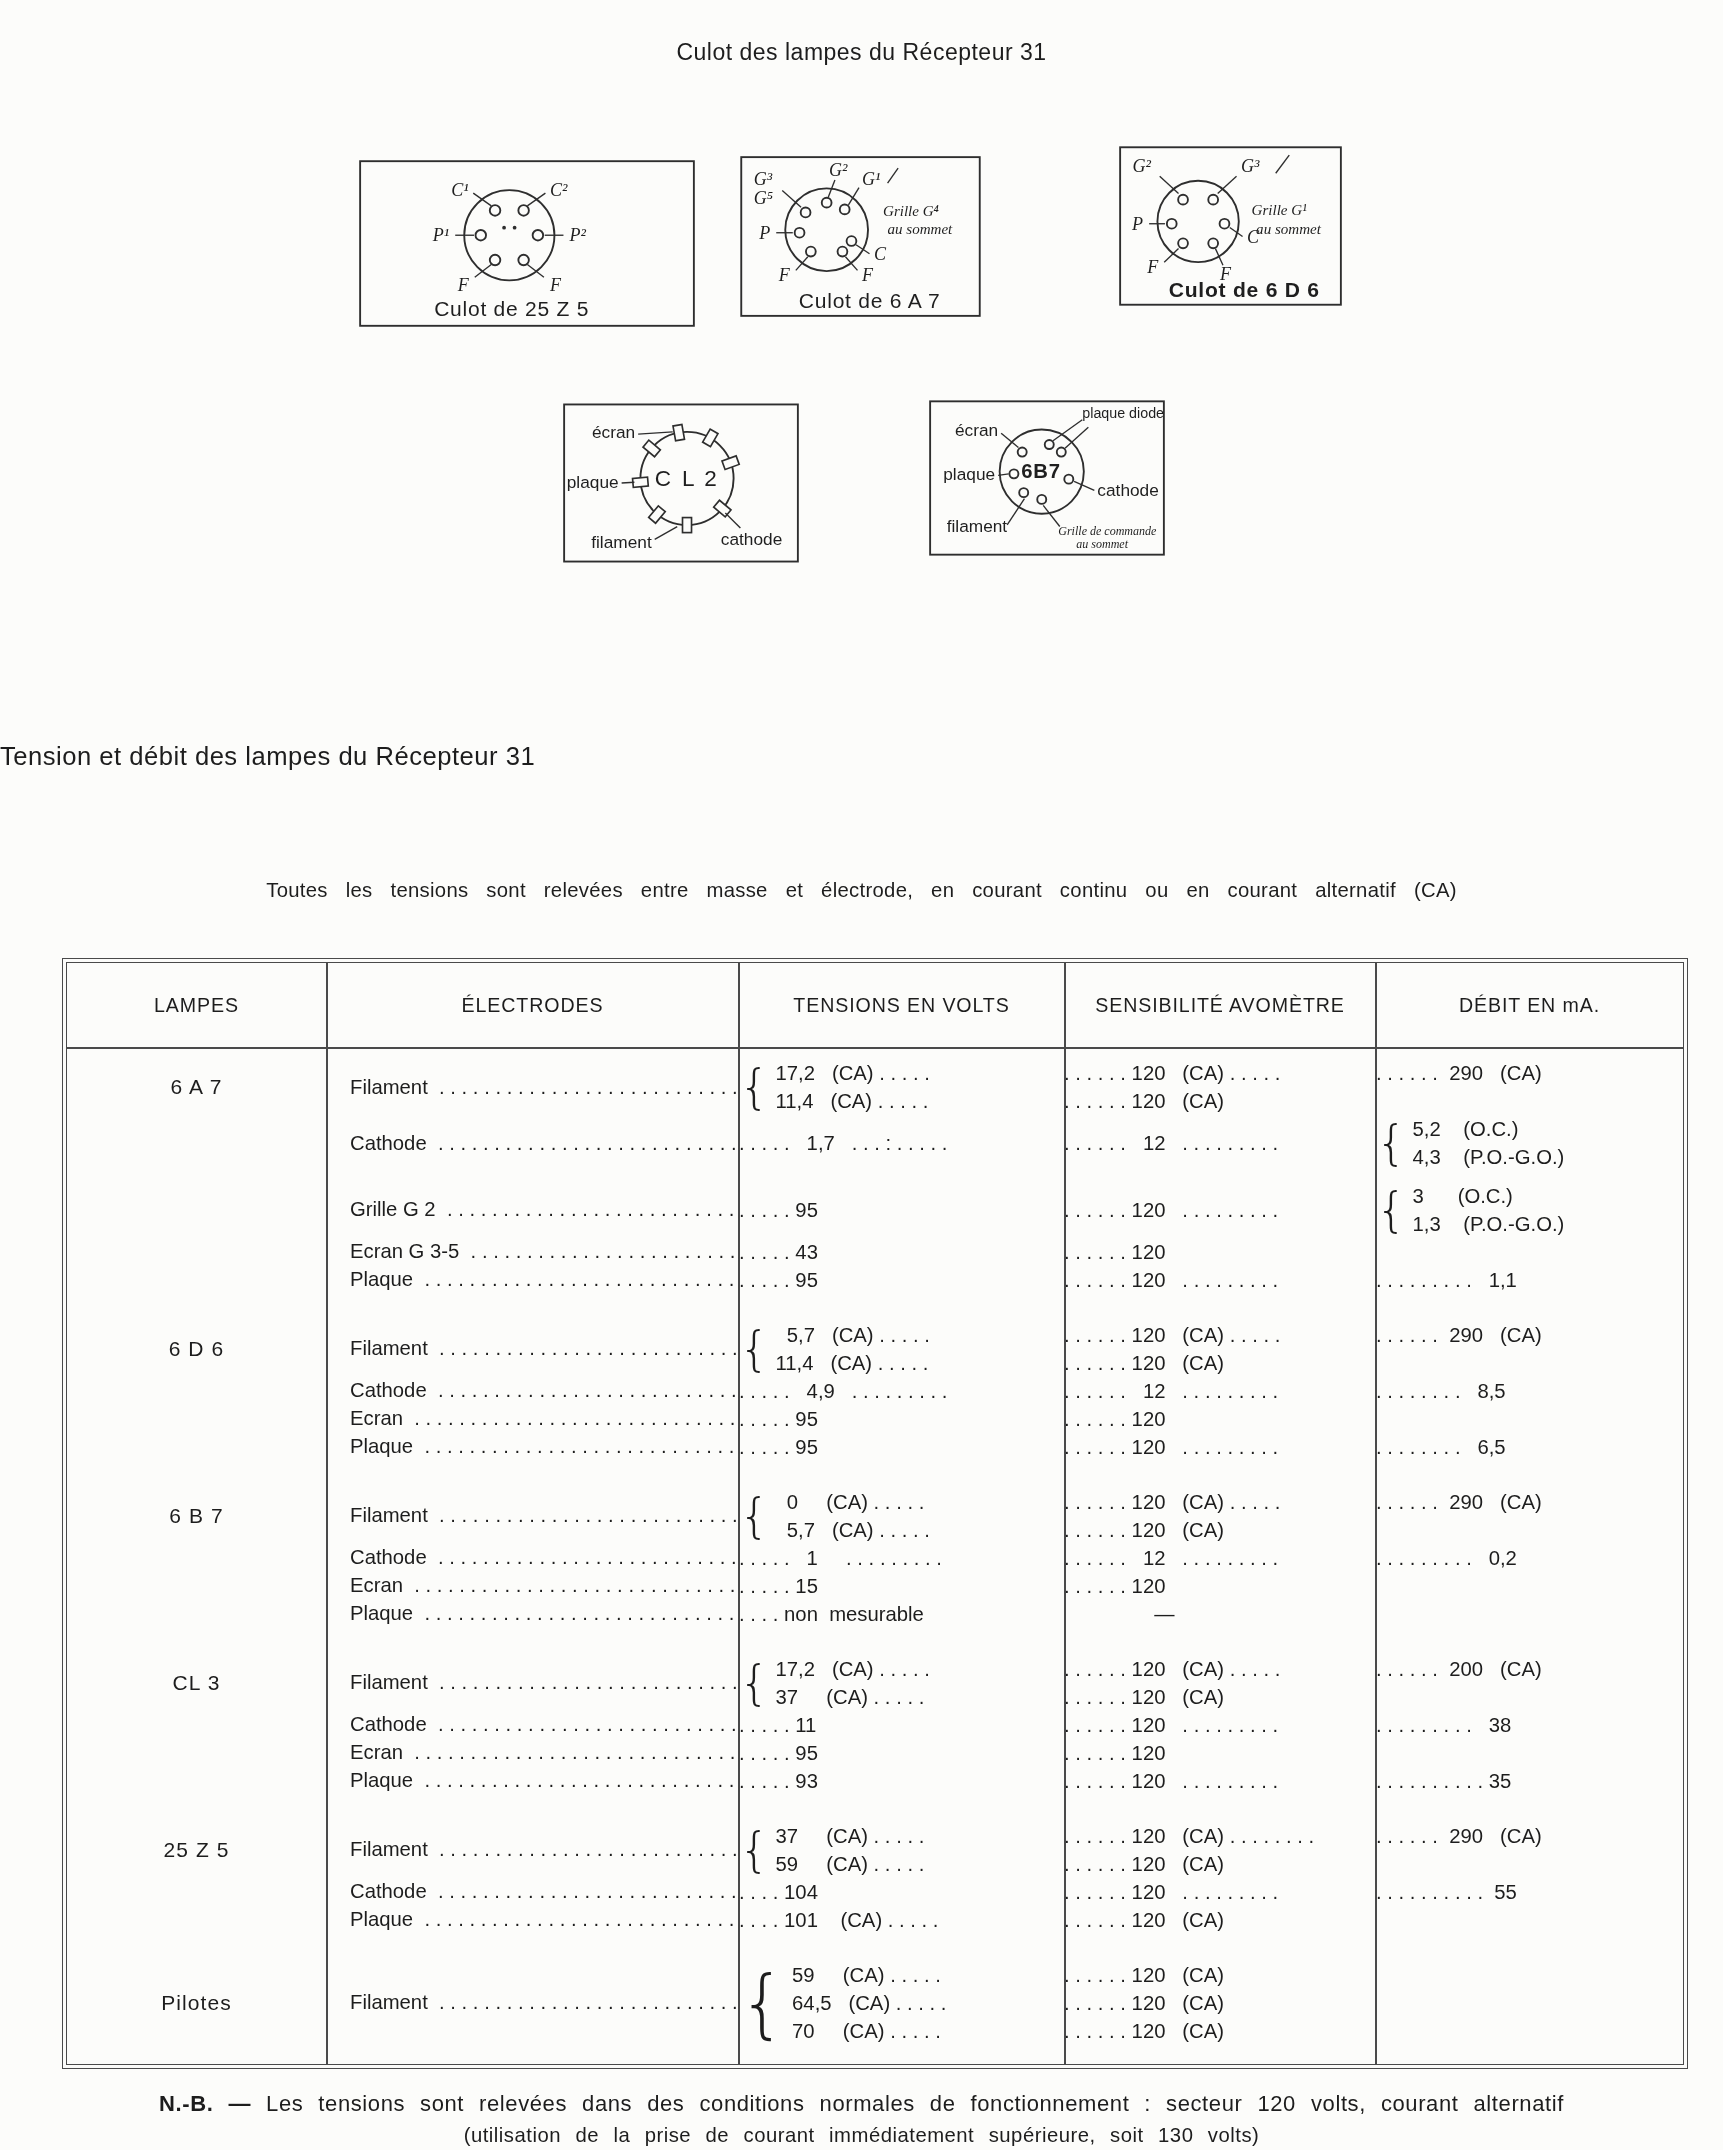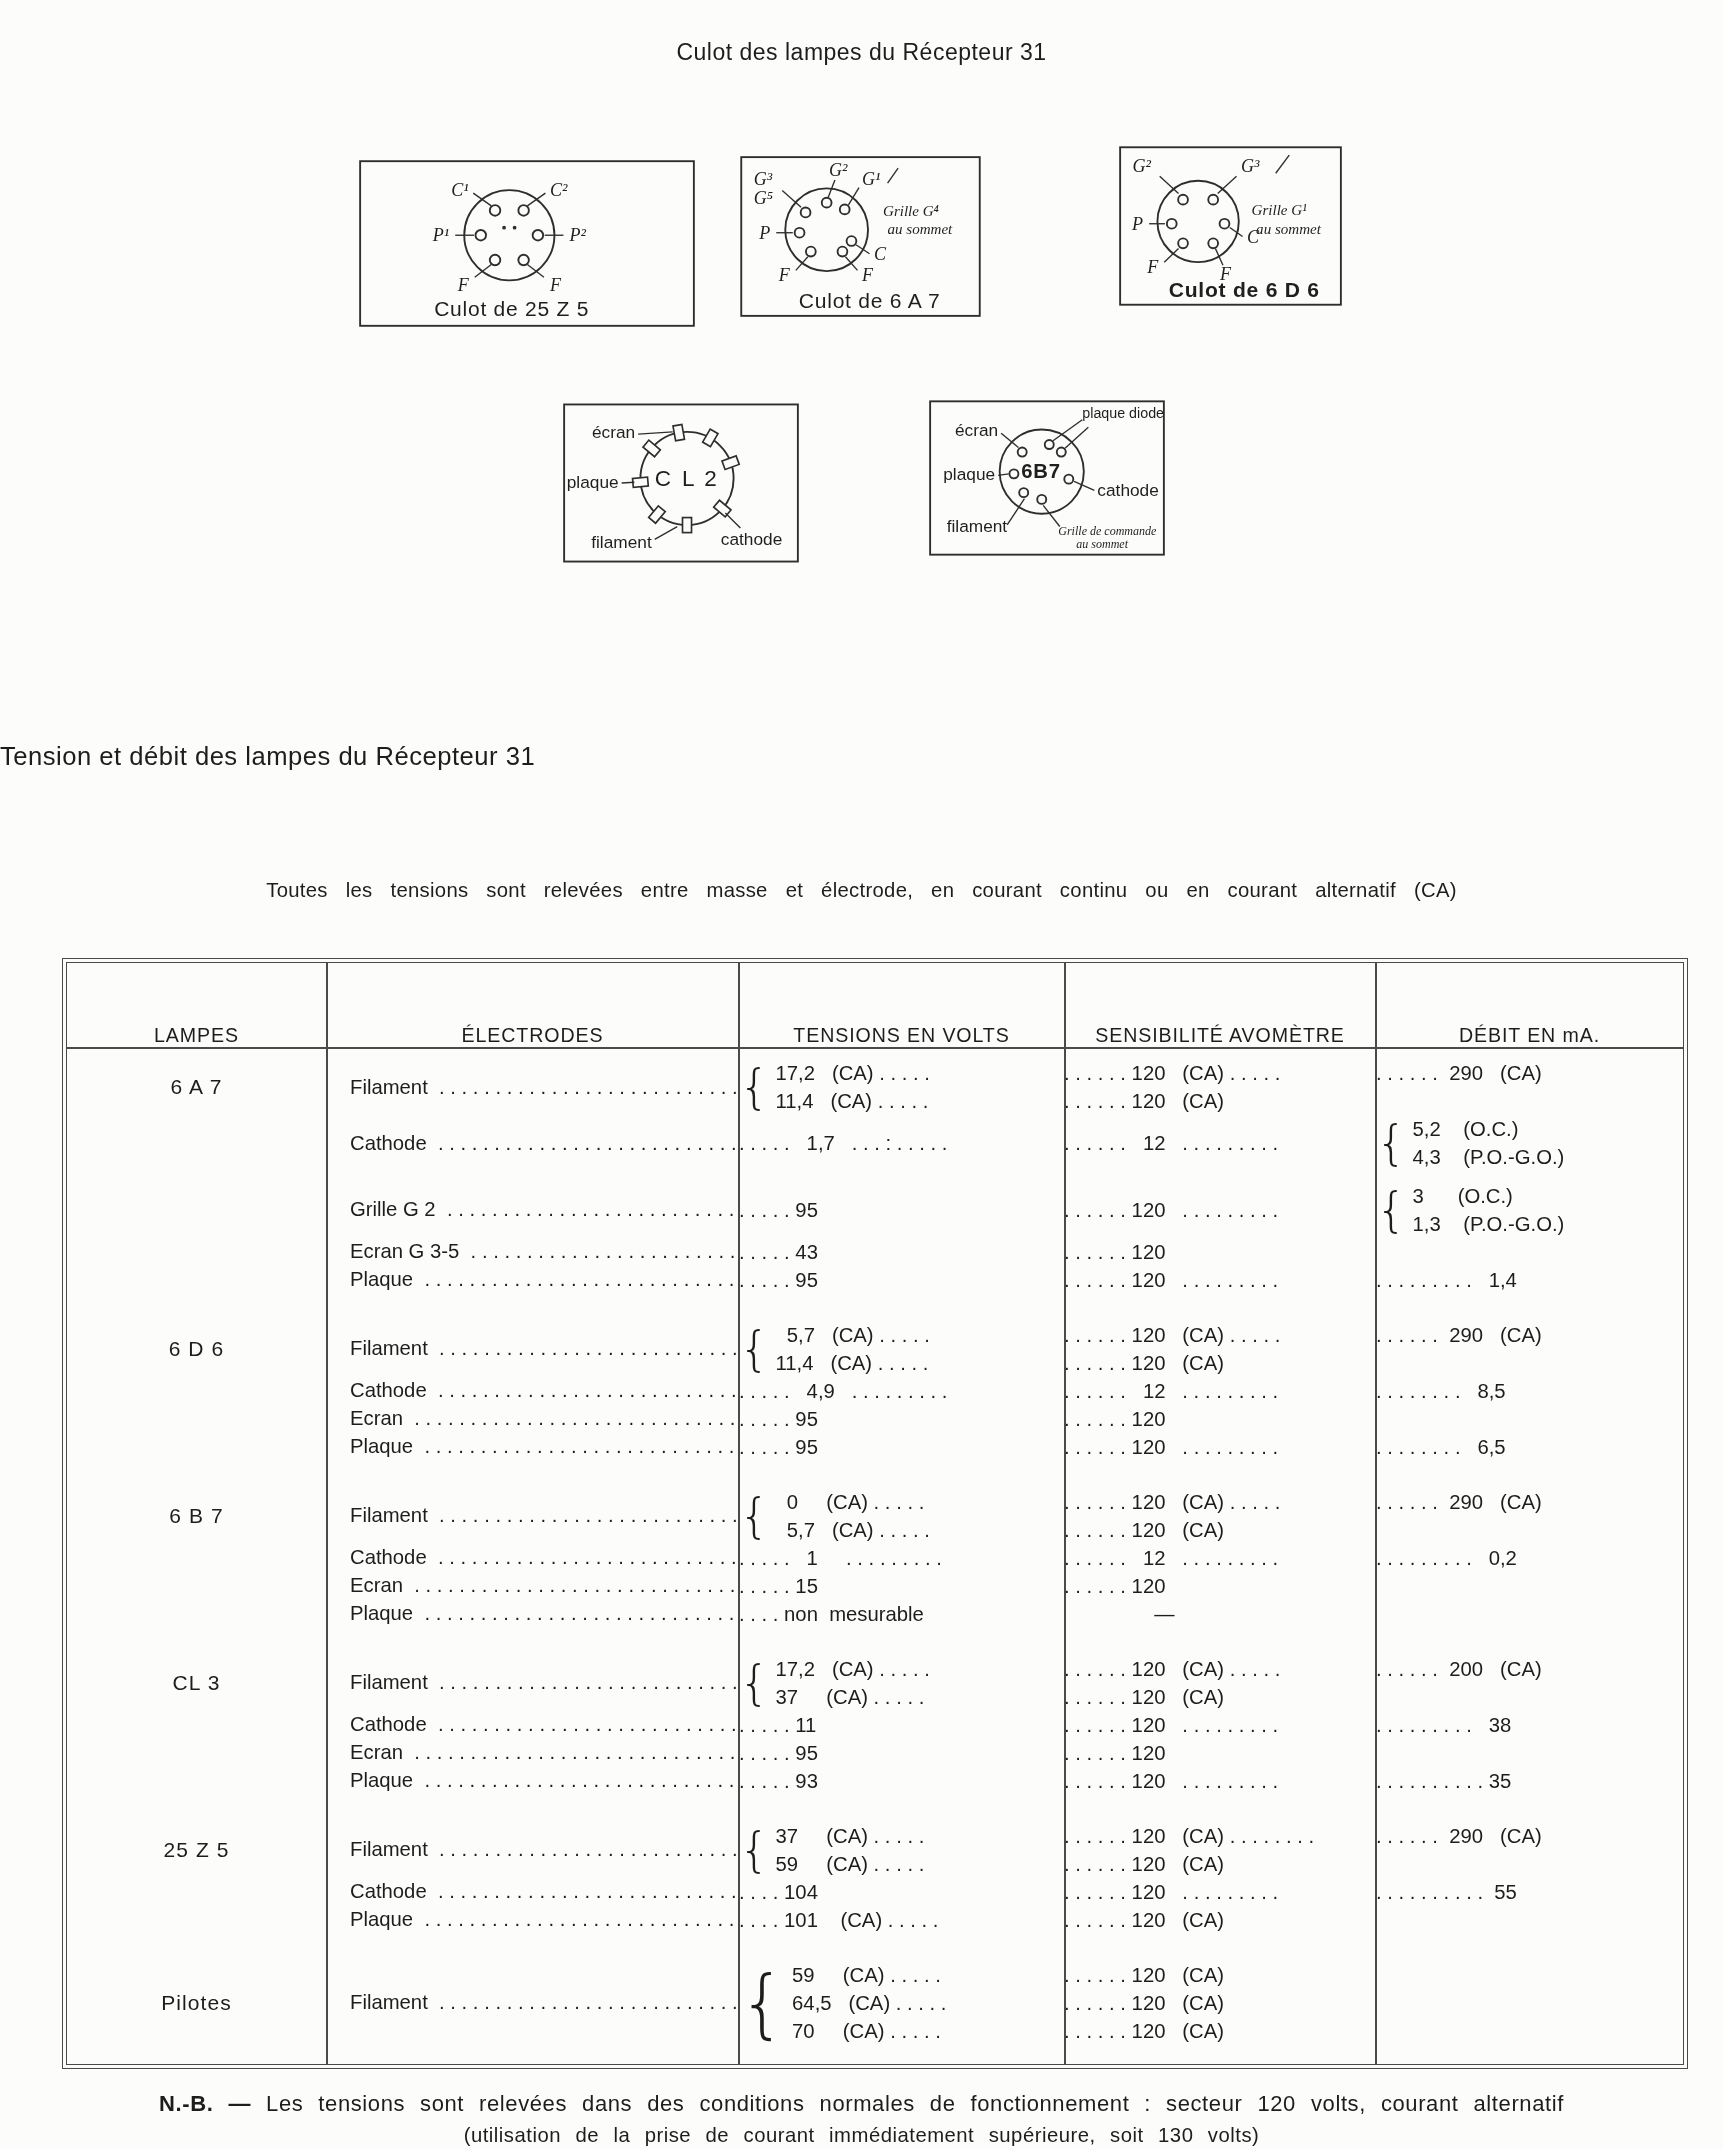--- a/index.html
+++ b/index.html
@@ -41,21 +41,21 @@
   .center-lbl-b { font-size:27px; letter-spacing:1px; font-weight:600; }
 
   
   .table-outer { position:absolute; left:62px; top:958px; width:1626px;
                  border:1.5px solid #4a4a4a; padding:3px; }
   .table-inner { border:1.5px solid #4a4a4a; position:relative; padding-bottom:19.6px; }
   .vsep { position:absolute; top:0; bottom:0; width:1.5px; background:#4a4a4a; }
   .v1 { left:259px; } .v2 { left:671px; } .v3 { left:997px; } .v4 { left:1308px; }
   .hsep { position:absolute; left:0; right:0; top:84px; height:1.5px; background:#4a4a4a; }
 
-  .thead { display:flex; height:84px; align-items:flex-end; }
+  .thead { display:flex; height:84px; align-items:center; }
   .hcell { text-align:center; font-size:19.6px; letter-spacing:0.9px; }
   .c-lamp  { width:259px; }
   .c-elec  { width:413px; }
   .c-tens  { width:325px; }
   .c-sens  { width:312px; }
   .c-debit { flex:1; }
 
   .tbody { padding-top:12px; font-size:20.3px; }
   .tgroup + .tgroup { margin-top:27px; }
   .trow { display:flex; }
@@ -338,21 +338,21 @@
                   <div class="vline">. . . . . 95</div>
                 </div>
               </div>
               <div class="cell cv c-sens">
                 <div class="stack">
                   <div class="vline">. . . . . . 120   . . . . . . . . .</div>
                 </div>
               </div>
               <div class="cell cv c-debit">
                 <div class="stack">
-                  <div class="vline">. . . . . . . . .   1,4</div>
+                  <div class="vline">. . . . . . . . .   1,1</div>
                 </div>
               </div>
             </div>
           </div>
           <div class="tgroup">
             <div class="trow">
               <div class="cell c-lamp">
                 <span class="lamp-name">6 D 6</span>
               </div>
               <div class="cell c-elec"><span class="ename">Filament</span><span class="leader">  . . . . . . . . . . . . . . . . . . . . . . . . . . . . . . . .</span></div>

